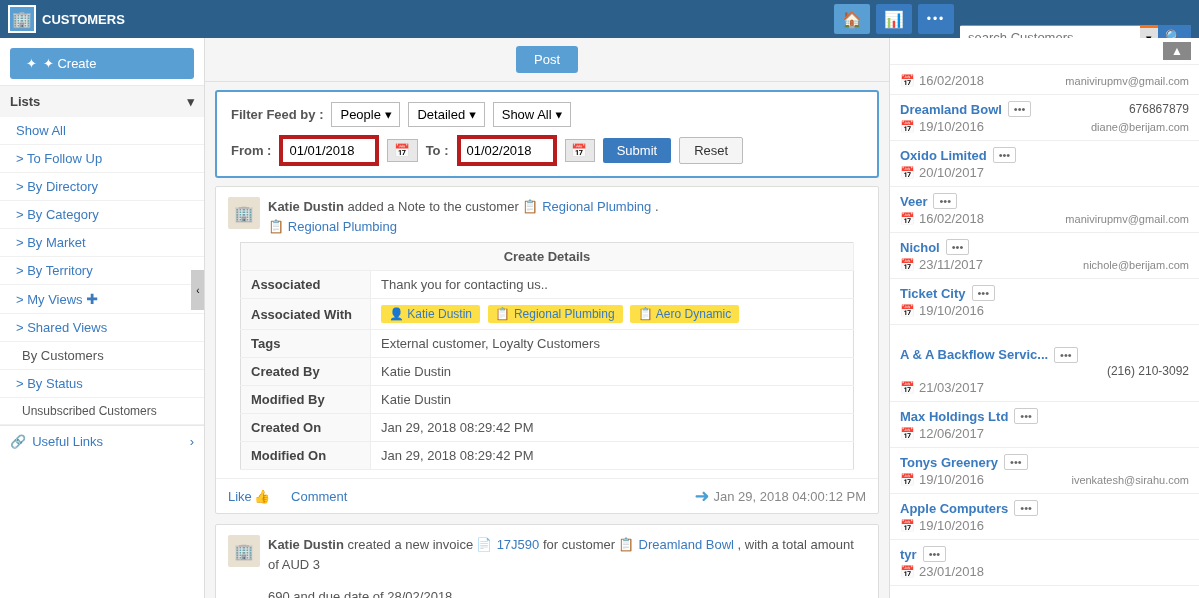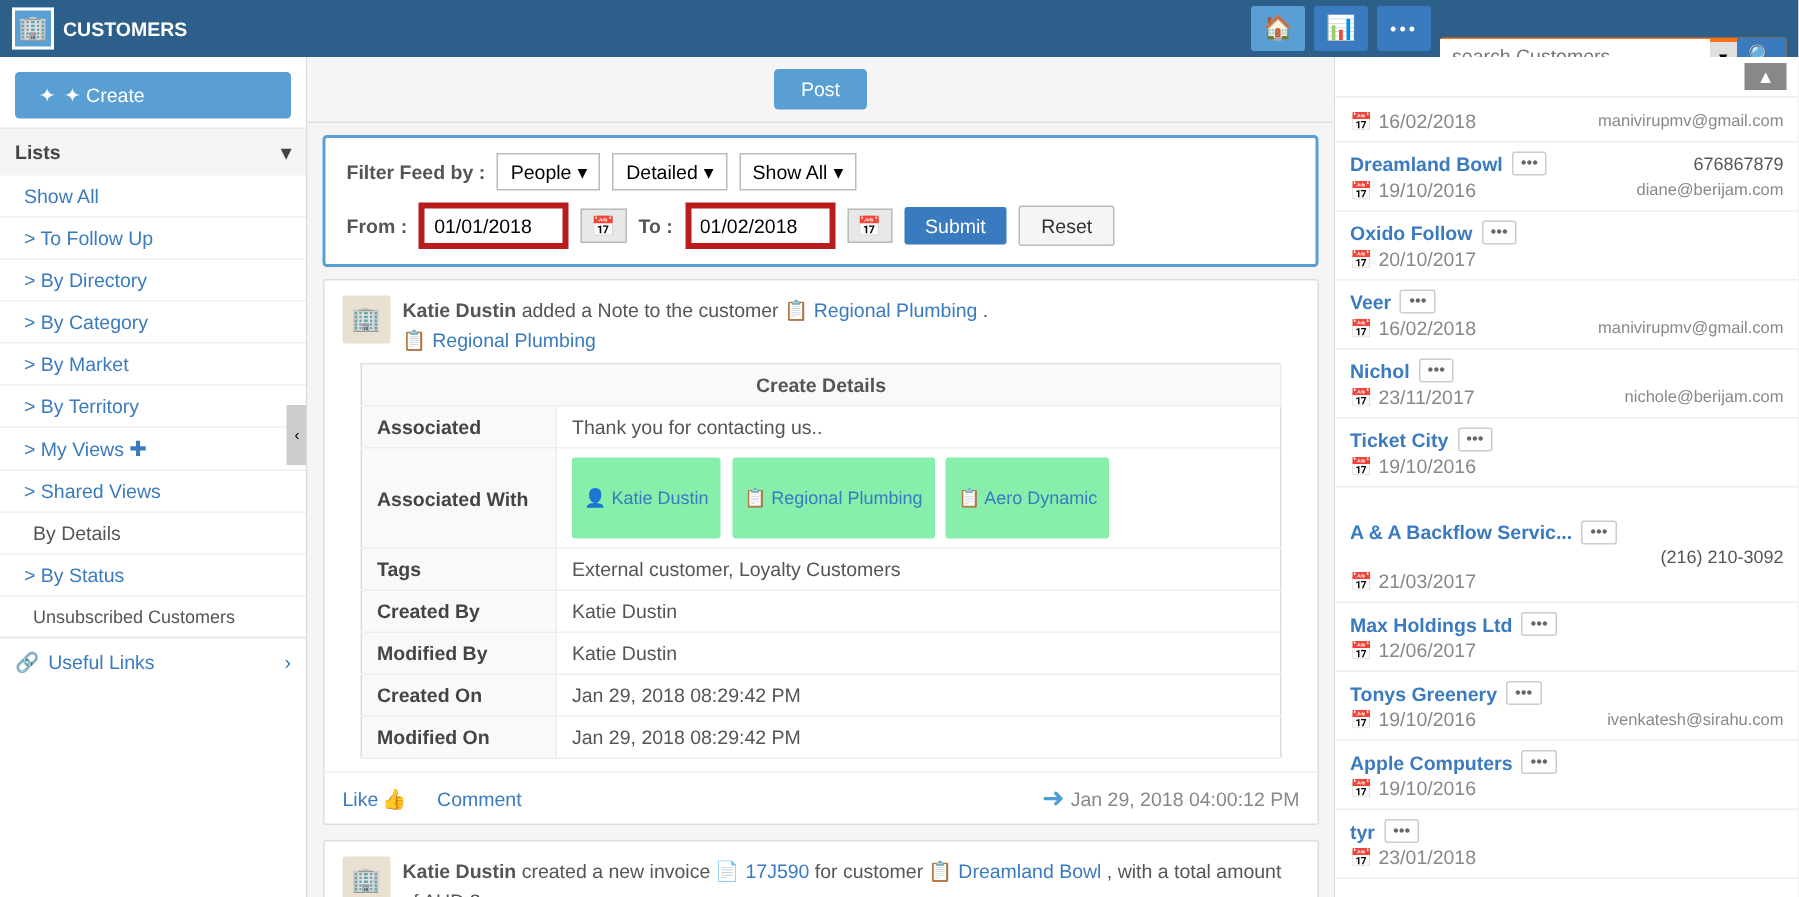--- a/index.html
+++ b/index.html
@@ -274,23 +274,23 @@
       border-bottom: 1px solid #eee;
       border-right: 1px solid #eee;
     }
     .notes-table tr td:last-child {
       padding: 6px 10px;
       border-bottom: 1px solid #eee;
       color: #555;
     }
     .link-badge {
       display: inline-flex; align-items: center; gap: 4px;
-      background: #86efac;
+      background: #fde047;
       color: #3a7abf;
-      padding: 20px 8px;
+      padding: 2px 8px;
       border-radius: 2px;
       font-size: 12px;
       margin-right: 4px;
       cursor: pointer;
     }
 
     .feed-footer {
       display: flex; align-items: center; justify-content: space-between;
       padding: 6px 12px;
       border-top: 1px solid #eee;
@@ -395,21 +395,21 @@
       <div class="sidebar-item">
         <span>Show All</span>
       </div>
       <div class="sidebar-item">&gt; To Follow Up</div>
       <div class="sidebar-item">&gt; By Directory</div>
       <div class="sidebar-item">&gt; By Category</div>
       <div class="sidebar-item">&gt; By Market</div>
       <div class="sidebar-item">&gt; By Territory</div>
       <div class="sidebar-item">&gt; My Views <span style="color:#3a7abf;font-size:14px;">✚</span></div>
       <div class="sidebar-item">&gt; Shared Views</div>
-      <div class="sidebar-item indented" style="color:#555;">By Details</div>
+      <div class="sidebar-item indented" style="color:#555;">By Customers</div>
       <div class="sidebar-item">&gt; By Status</div>
       <div class="sidebar-item indented" style="color:#555; font-size:12px;">Unsubscribed Customers</div>
     </div>
 
     <div class="sidebar-useful-links">
       <span>🔗</span>
       <span>Useful Links</span>
       <span style="margin-left:auto;">›</span>
     </div>
 
@@ -575,21 +575,21 @@
         <div class="right-item-date">
           <span class="cal-icon-small">📅</span>
           <span>19/10/2016</span>
         </div>
         <span class="right-item-email">diane@berijam.com</span>
       </div>
     </div>
 
     <div class="right-item">
       <div class="right-item-top">
-        <span class="right-item-name">Oxido Follow</span>
+        <span class="right-item-name">Oxido Limited</span>
         <button class="right-item-dots">•••</button>
       </div>
       <div class="right-item-meta">
         <div class="right-item-date">
           <span class="cal-icon-small">📅</span>
           <span>20/10/2017</span>
         </div>
       </div>
     </div>
 

